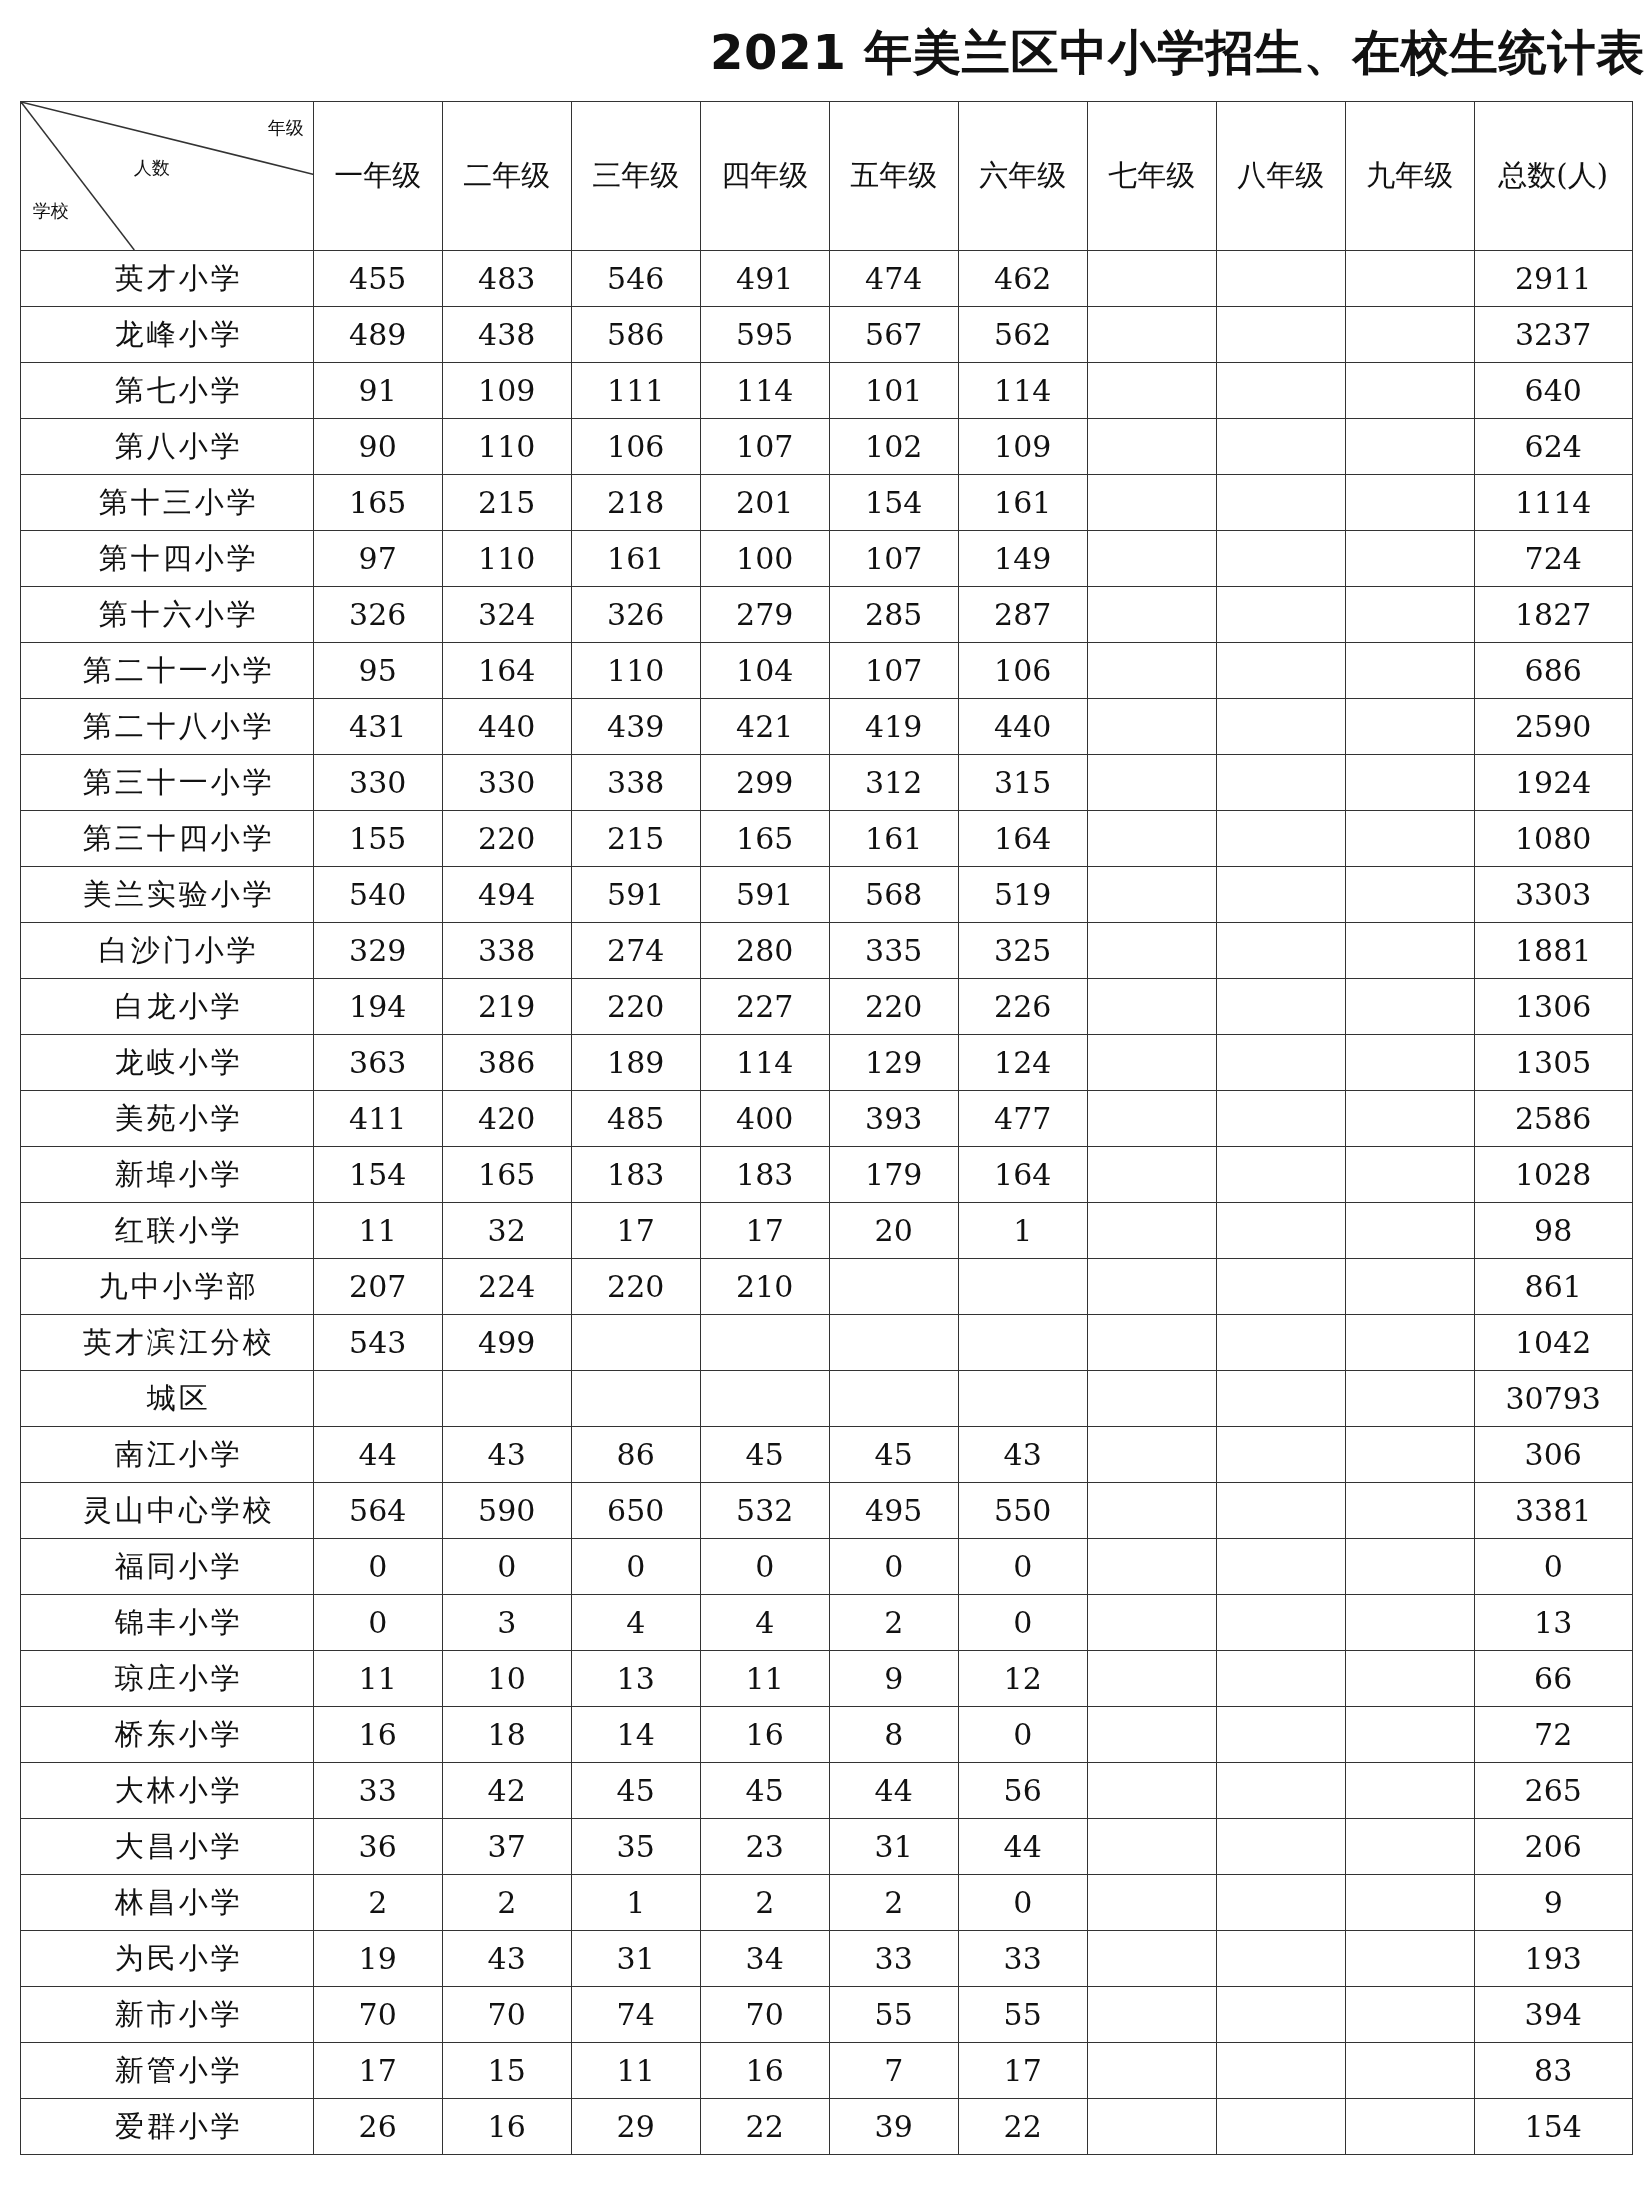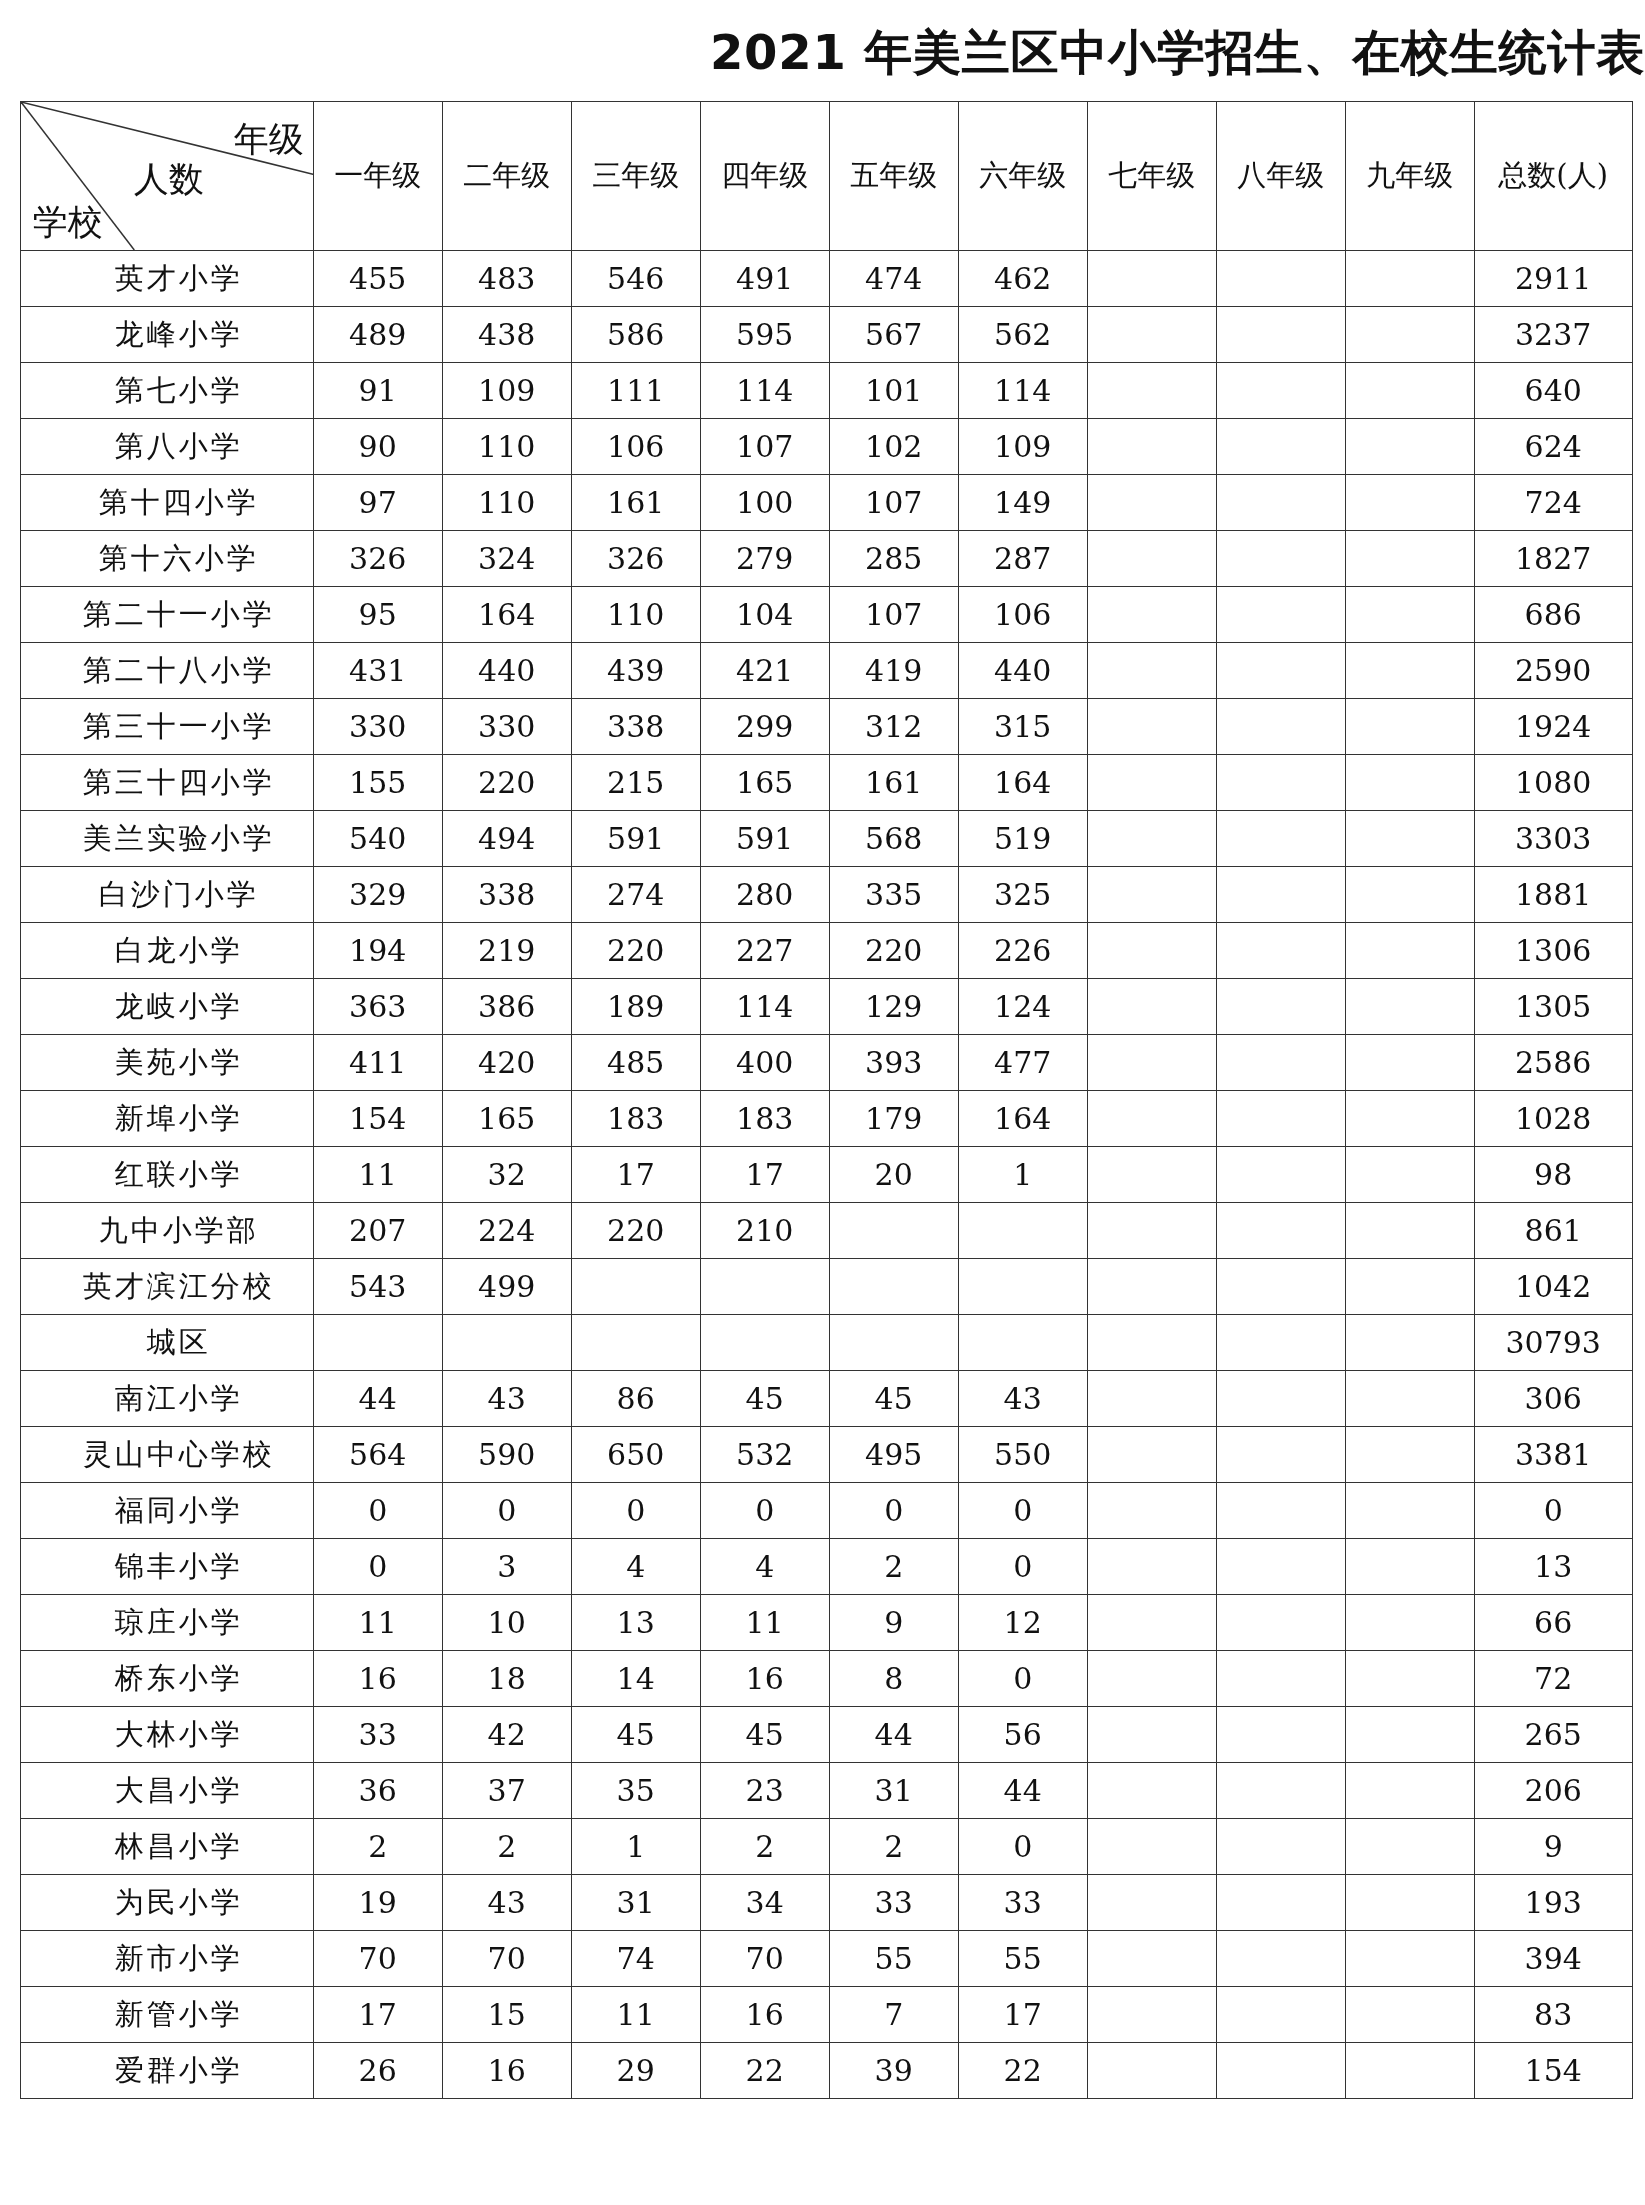--- a/index.html
+++ b/index.html
@@ -5,21 +5,21 @@
   html,body{margin:0;padding:0;background:#fff;}
   body{width:1645px;height:2205px;position:relative;overflow:hidden;font-family:"DejaVu Serif","Liberation Serif",serif;color:#111;}
   .title{position:absolute;left:0;top:18px;width:1645px;text-align:right;font-family:"DejaVu Sans","Liberation Sans",sans-serif;font-weight:bold;font-size:48px;letter-spacing:0.8px;line-height:68px;}
   table{position:absolute;left:19.7px;top:101px;border-collapse:collapse;table-layout:fixed;width:1609px;}
   td,th{border:1.5px solid #333;text-align:center;vertical-align:middle;padding:0;font-size:30px;font-weight:normal;}
   th{height:148px;font-size:29px;}
   td{height:55px;}
   .name{font-size:29px;letter-spacing:3px;padding-left:24px;}
   .corner{position:relative;padding:0;}
   .corner svg{position:absolute;left:0;top:0;}
-  .corner span{position:absolute;font-size:35px;}
+  .corner span{position:absolute;font-size:18px;}
   .c-grade{right:9px;top:13.6px;}
   .c-count{left:113px;top:54px;}
   .c-school{left:12px;top:97px;text-align:center;}
 </style>
 </head>
 <body>
 
 <div class="title">2021 年美兰区中小学招生、在校生统计表</div>
 
 <table>
@@ -106,20 +106,33 @@
         <td>106</td>
         <td>107</td>
         <td>102</td>
         <td>109</td>
         <td></td>
         <td></td>
         <td></td>
         <td>624</td>
       </tr>
       <tr>
+        <td class="name">第十三小学</td>
+        <td>165</td>
+        <td>215</td>
+        <td>218</td>
+        <td>201</td>
+        <td>154</td>
+        <td>161</td>
+        <td></td>
+        <td></td>
+        <td></td>
+        <td>1114</td>
+      </tr>
+      <tr>
         <td class="name">第十四小学</td>
         <td>97</td>
         <td>110</td>
         <td>161</td>
         <td>100</td>
         <td>107</td>
         <td>149</td>
         <td></td>
         <td></td>
         <td></td>

